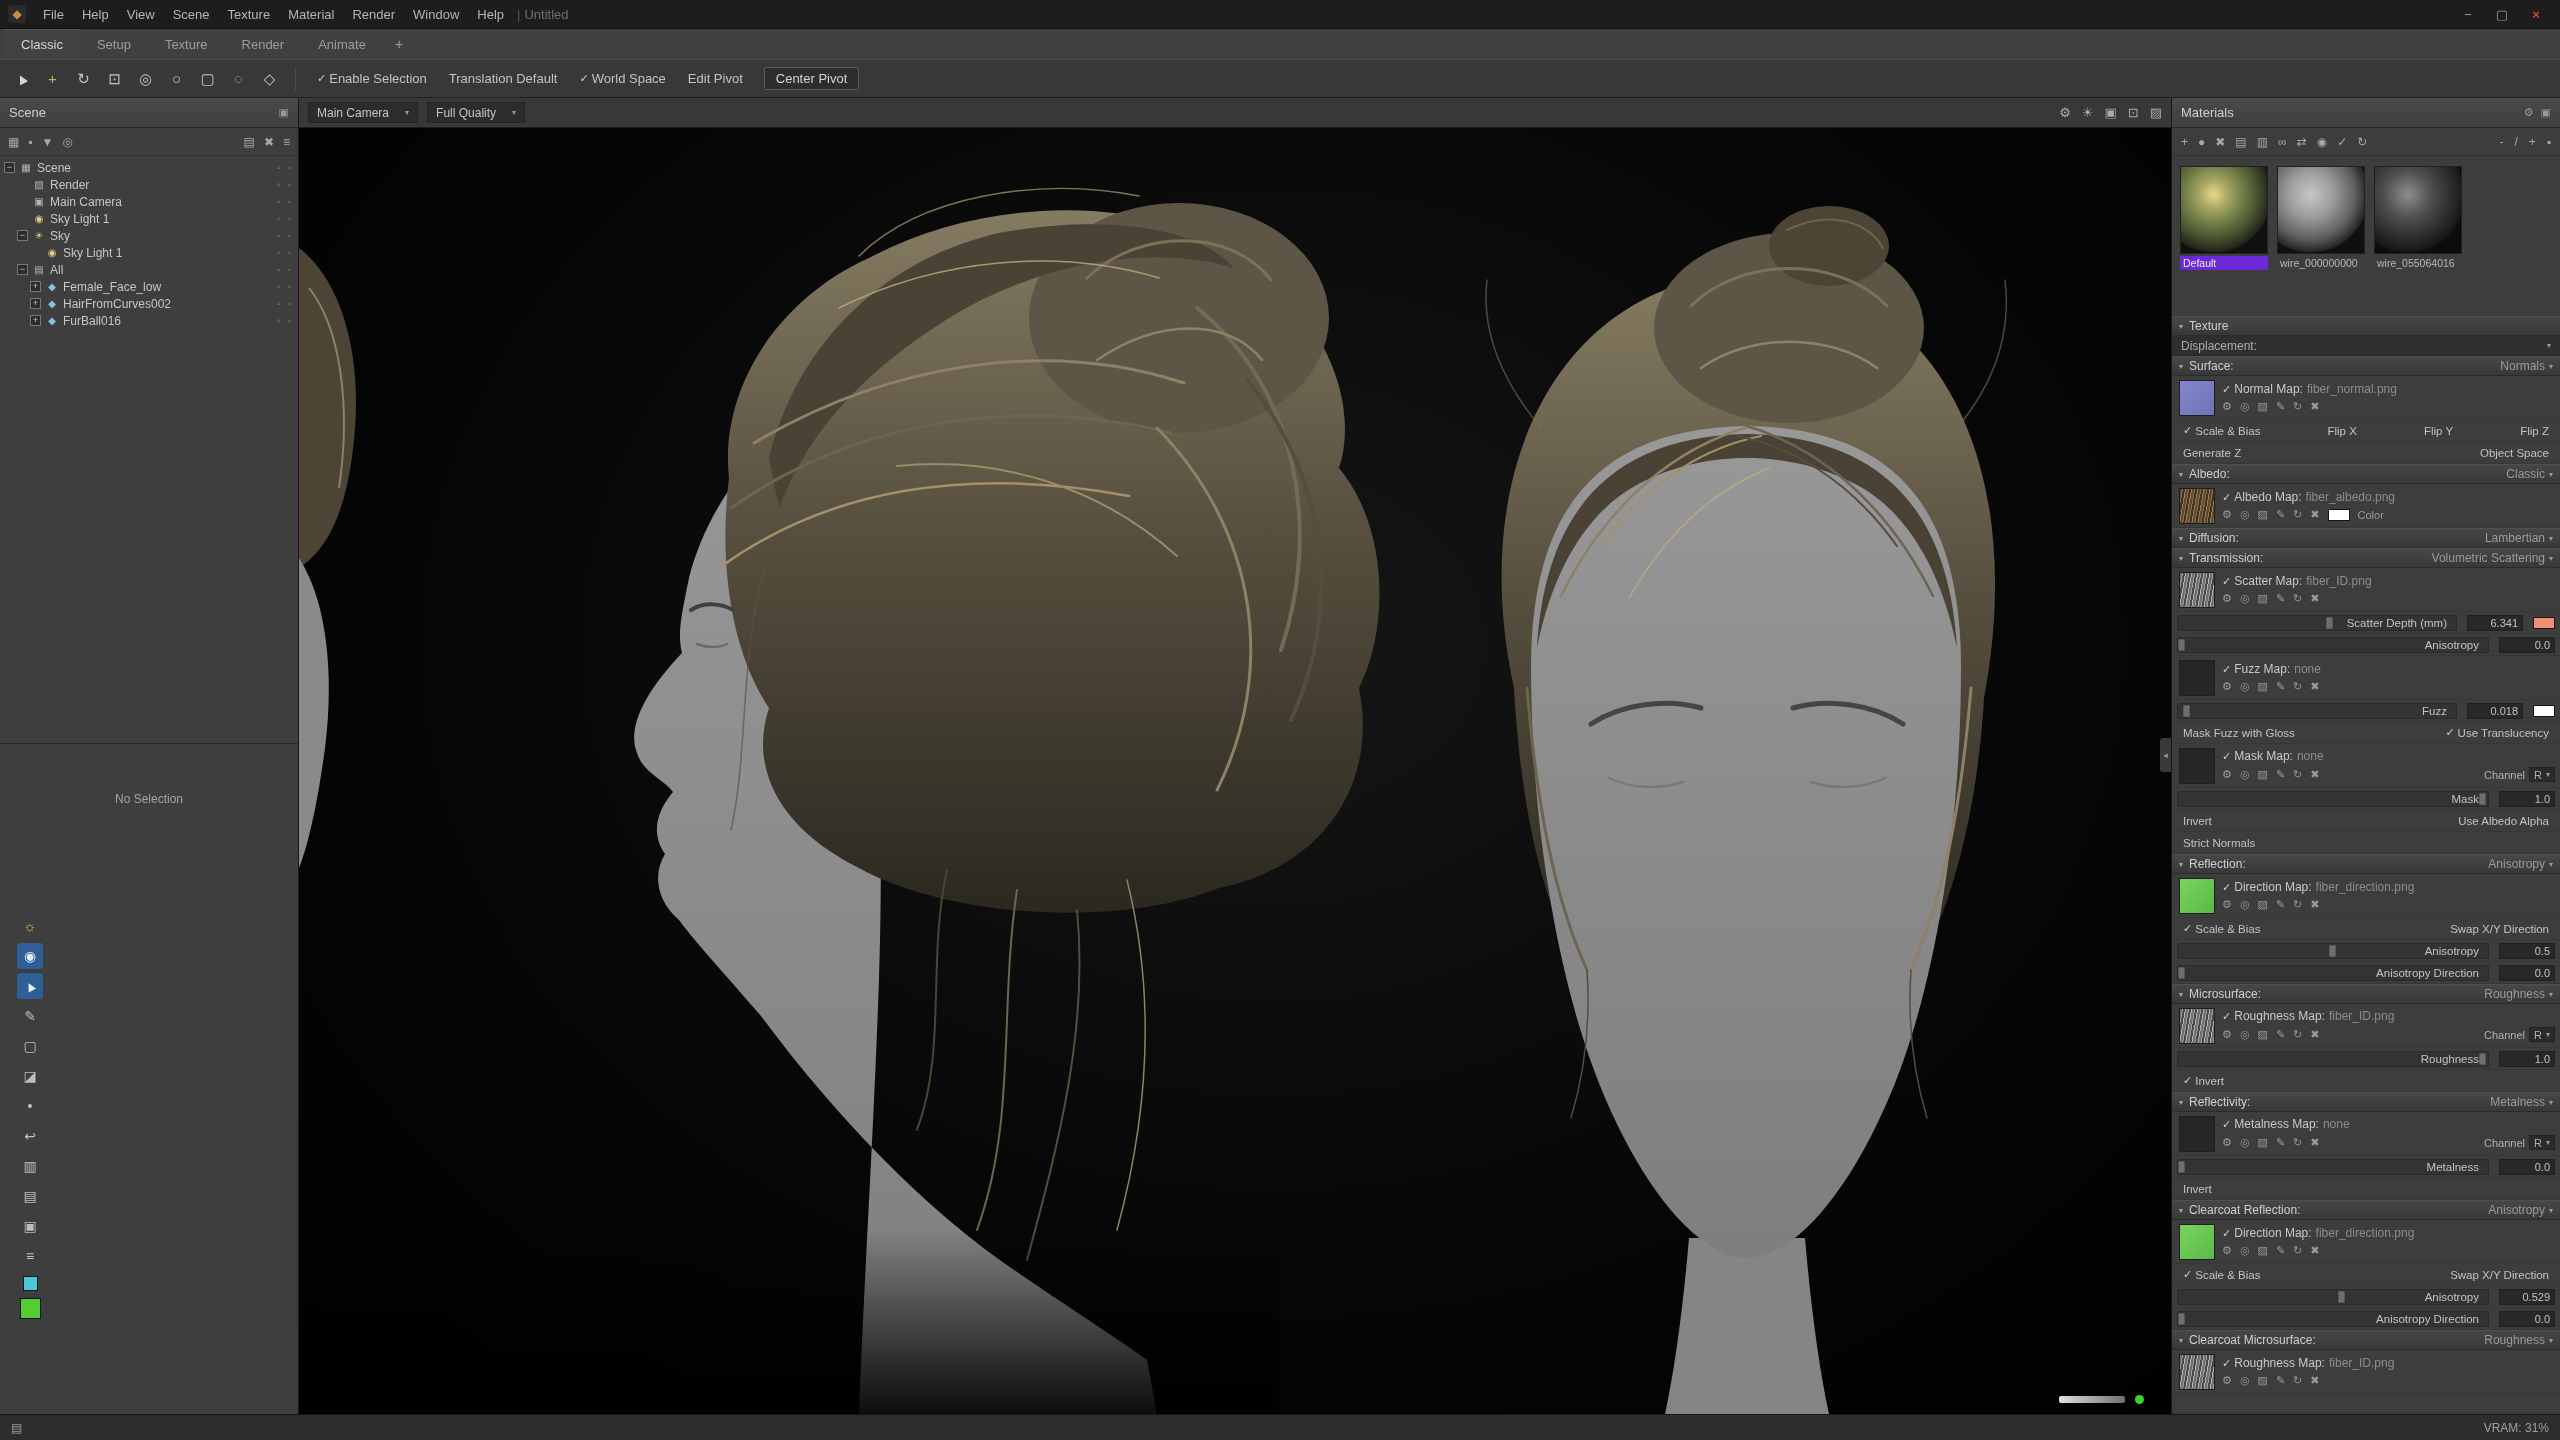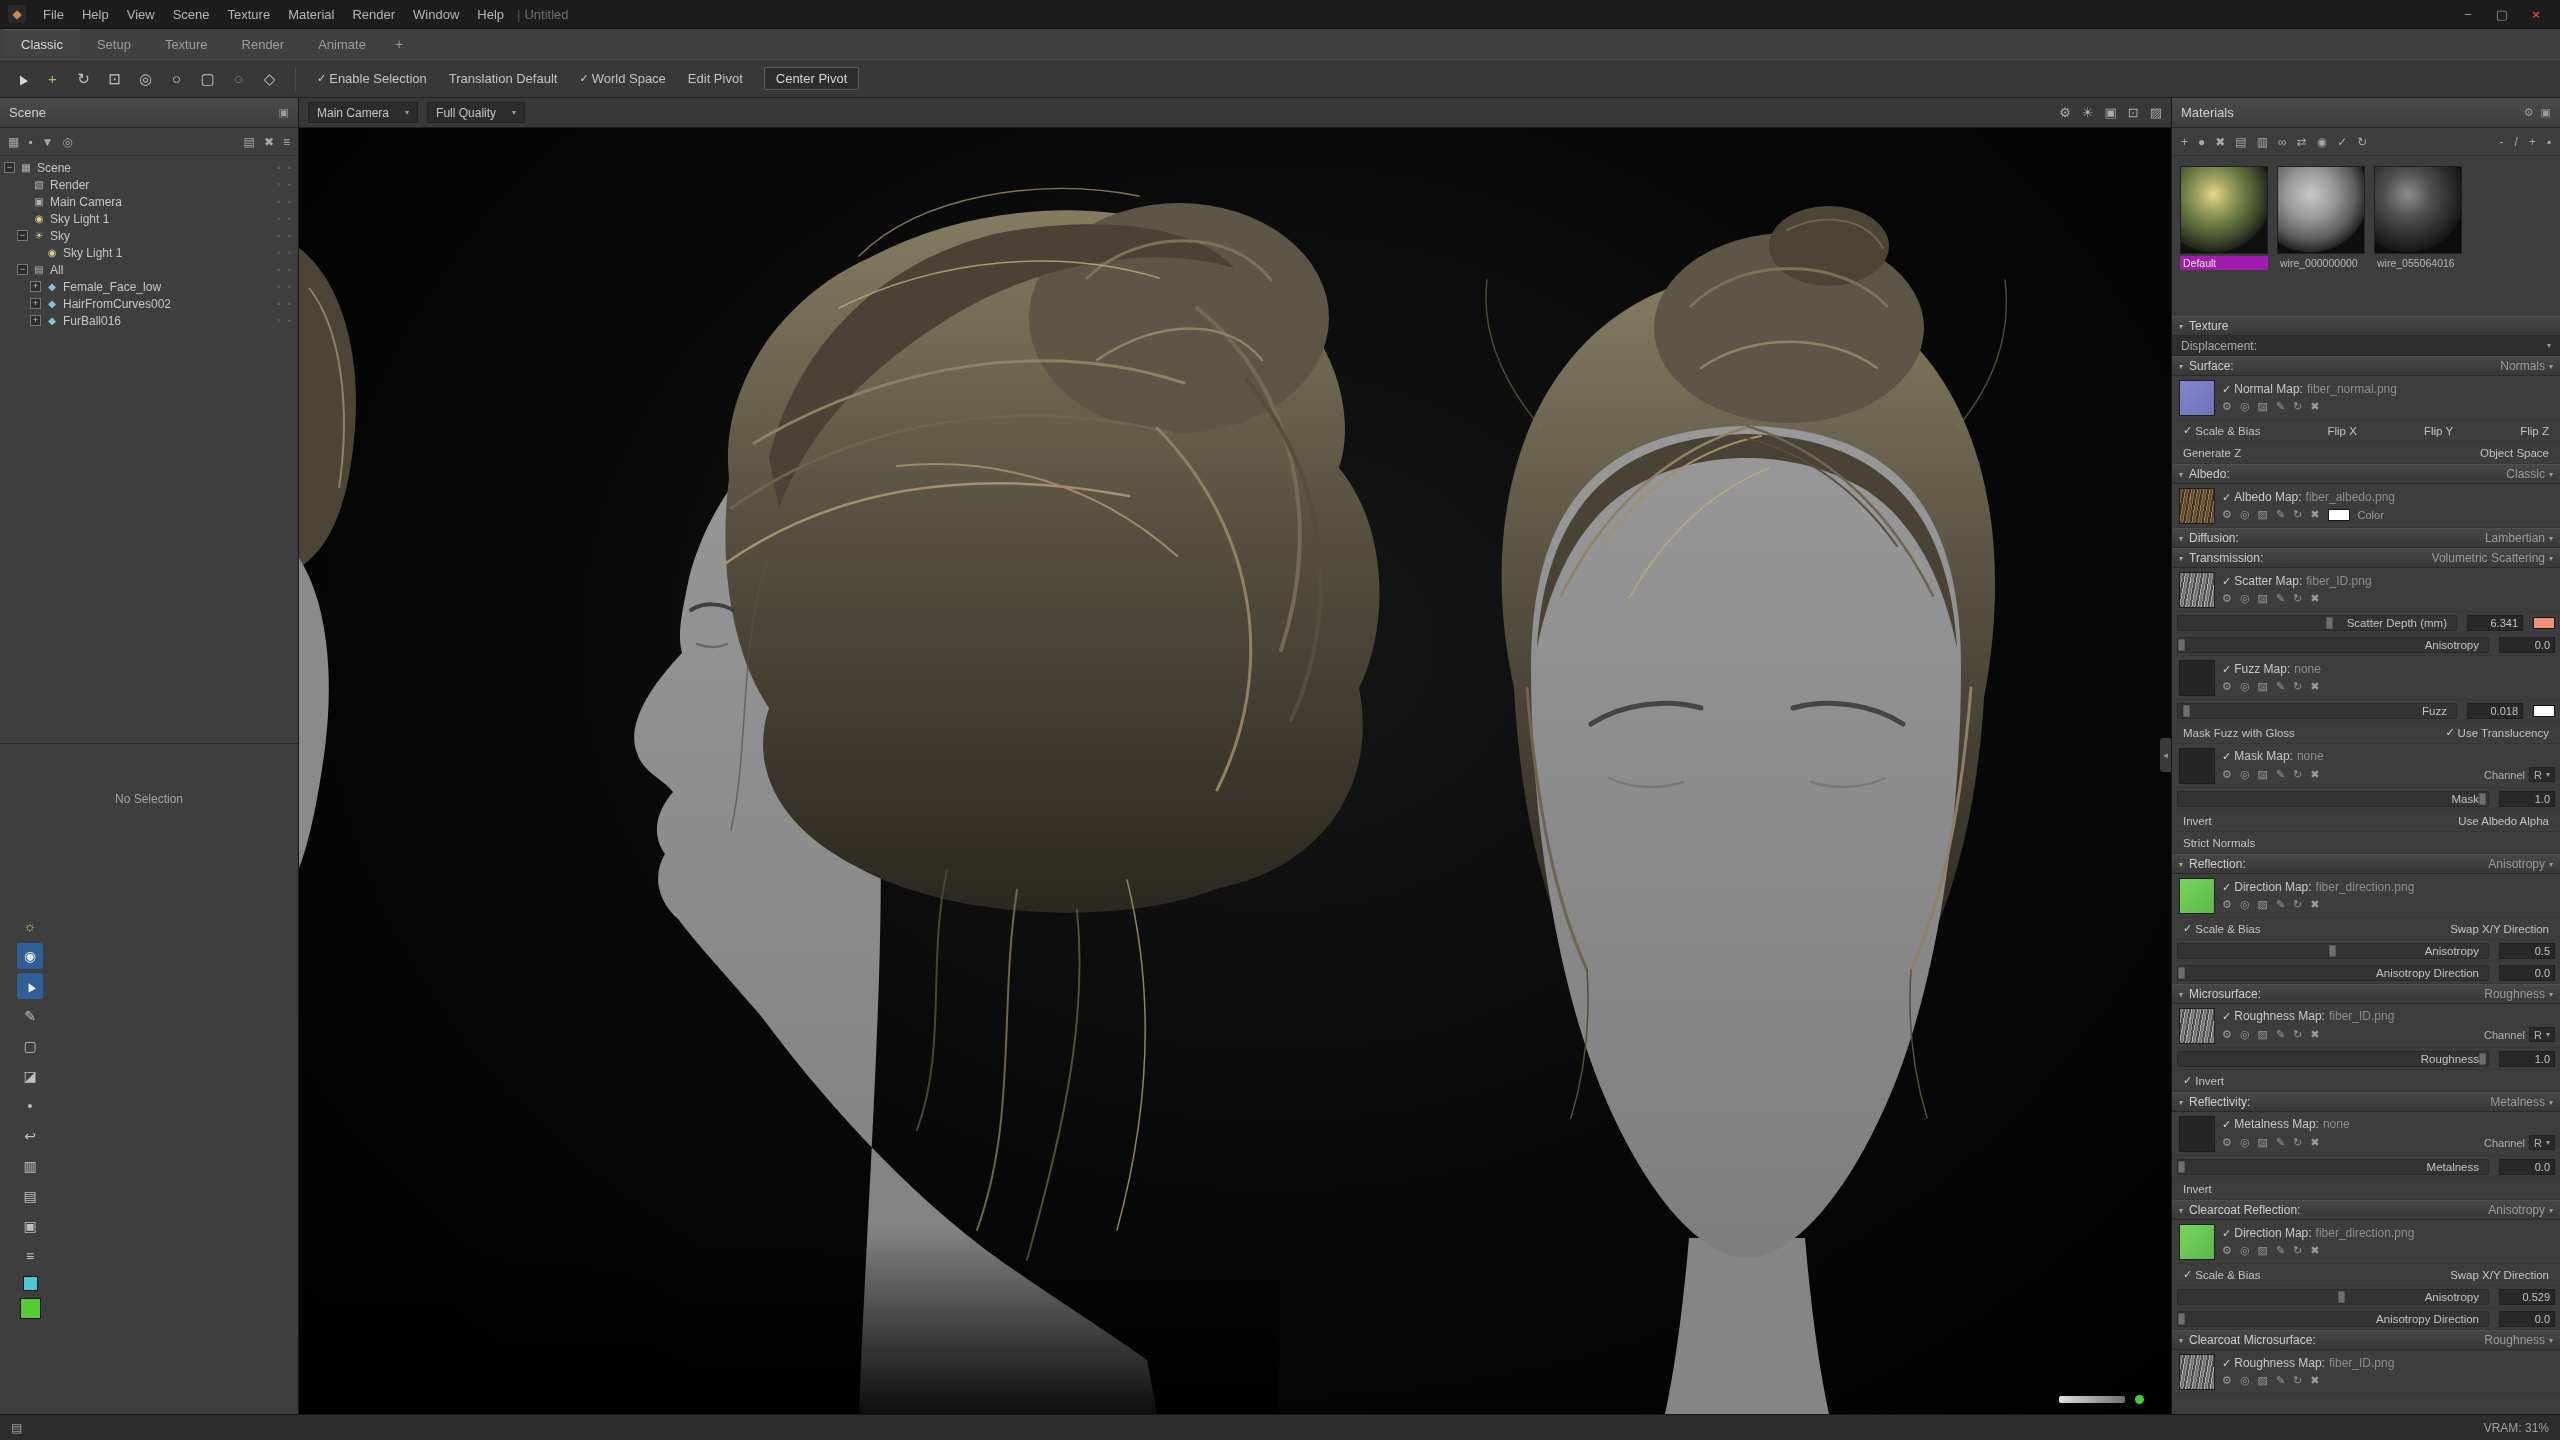--- a/index.html
+++ b/index.html
@@ -62,21 +62,21 @@
 .vp-collapse{position:absolute;right:0;top:640px;width:11px;height:34px;background:#3a3a3a;border-radius:3px 0 0 3px;display:flex;align-items:center;justify-content:center;color:#999;font-size:9px;z-index:4}
 
 .right-panel{width:389px;background:#3d3d3d;border-left:1px solid #181818;display:flex;flex-direction:column;font-size:12px;overflow:hidden;flex:0 0 auto}
 .mat-thumbs{display:flex;gap:9px;padding:10px 8px 4px;flex:0 0 auto}
 .mat-thumb{width:88px}
 .mt-img{width:88px;height:88px;background:#141414;border:1px solid #202020}
 .mt-img.default{background:radial-gradient(circle at 38% 32%,#e8d98a 0%,#a8a765 18%,#6d7c45 38%,#47512e 56%,#20241a 72%,#101010 74%)}
 .mt-img.gray{background:radial-gradient(circle at 38% 32%,#c8c8c8 0%,#9a9a9a 30%,#5f5f5f 56%,#262626 72%,#0f0f0f 74%)}
 .mt-img.dark{background:radial-gradient(circle at 38% 32%,#8d8d8d 0%,#4f4f4f 30%,#2c2c2c 56%,#161616 72%,#0c0c0c 74%)}
 .mt-label{margin-top:2px;font-size:10.5px;color:#b8b8b8;padding:1px 3px;white-space:nowrap;overflow:hidden}
-.mat-thumb.selected .mt-label{background:#a21caf;color:#ececec}
+.mat-thumb.selected .mt-label{background:#6d28d9;color:#ececec}
 .thumb-gap{height:42px;flex:0 0 auto}
 .sec-header{height:20px;background:linear-gradient(#474747,#383838);border-top:1px solid #4f4f4f;border-bottom:1px solid #2b2b2b;display:flex;align-items:center;padding:0 7px;color:#cfcfcf;flex:0 0 auto;font-size:12px}
 .tri{font-size:8px;color:#a8a8a8;margin-right:6px}
 .sec-mode{margin-left:auto;color:#9b9b9b;display:flex;align-items:center;gap:4px}
 .disp-bar{height:20px;background:#2f2f2f;border-bottom:1px solid #272727;display:flex;align-items:center;padding:0 9px;color:#ababab;flex:0 0 auto}
 .disp-bar .tri-r{margin-left:auto}
 .map-row{height:44px;display:flex;padding:3px 5px 3px 7px;border-bottom:1px solid #373737;align-items:center;flex:0 0 auto}
 .map-thumb{width:36px;height:36px;border:1px solid #1e1e1e;flex:0 0 auto}
 .thumb-normal{background:linear-gradient(135deg,#8487cf,#6f72b7)}
 .thumb-albedo{background:repeating-linear-gradient(100deg,#5d4a30 0 2px,#8a6f46 2px 3px,#3e3322 3px 5px,#9c7d50 5px 6px)}

